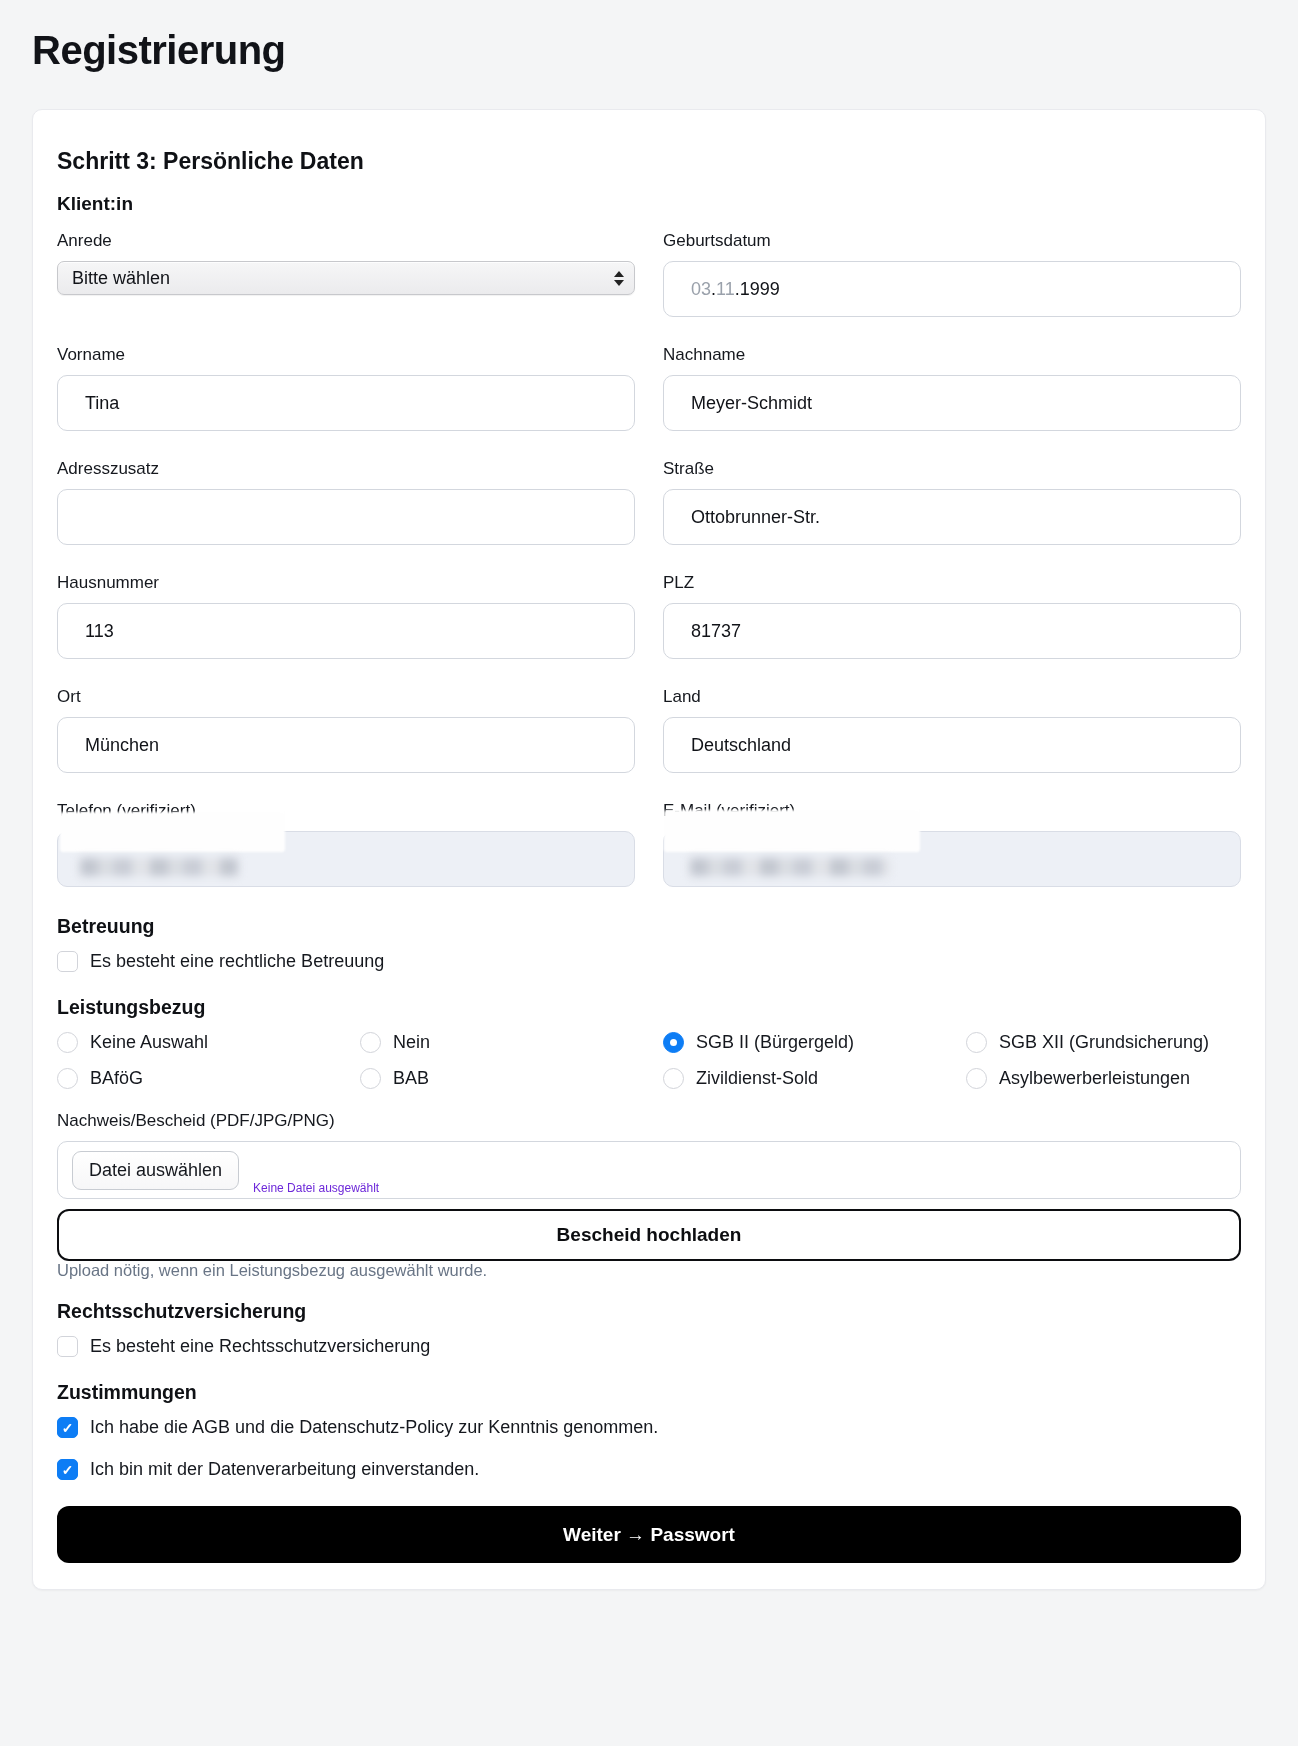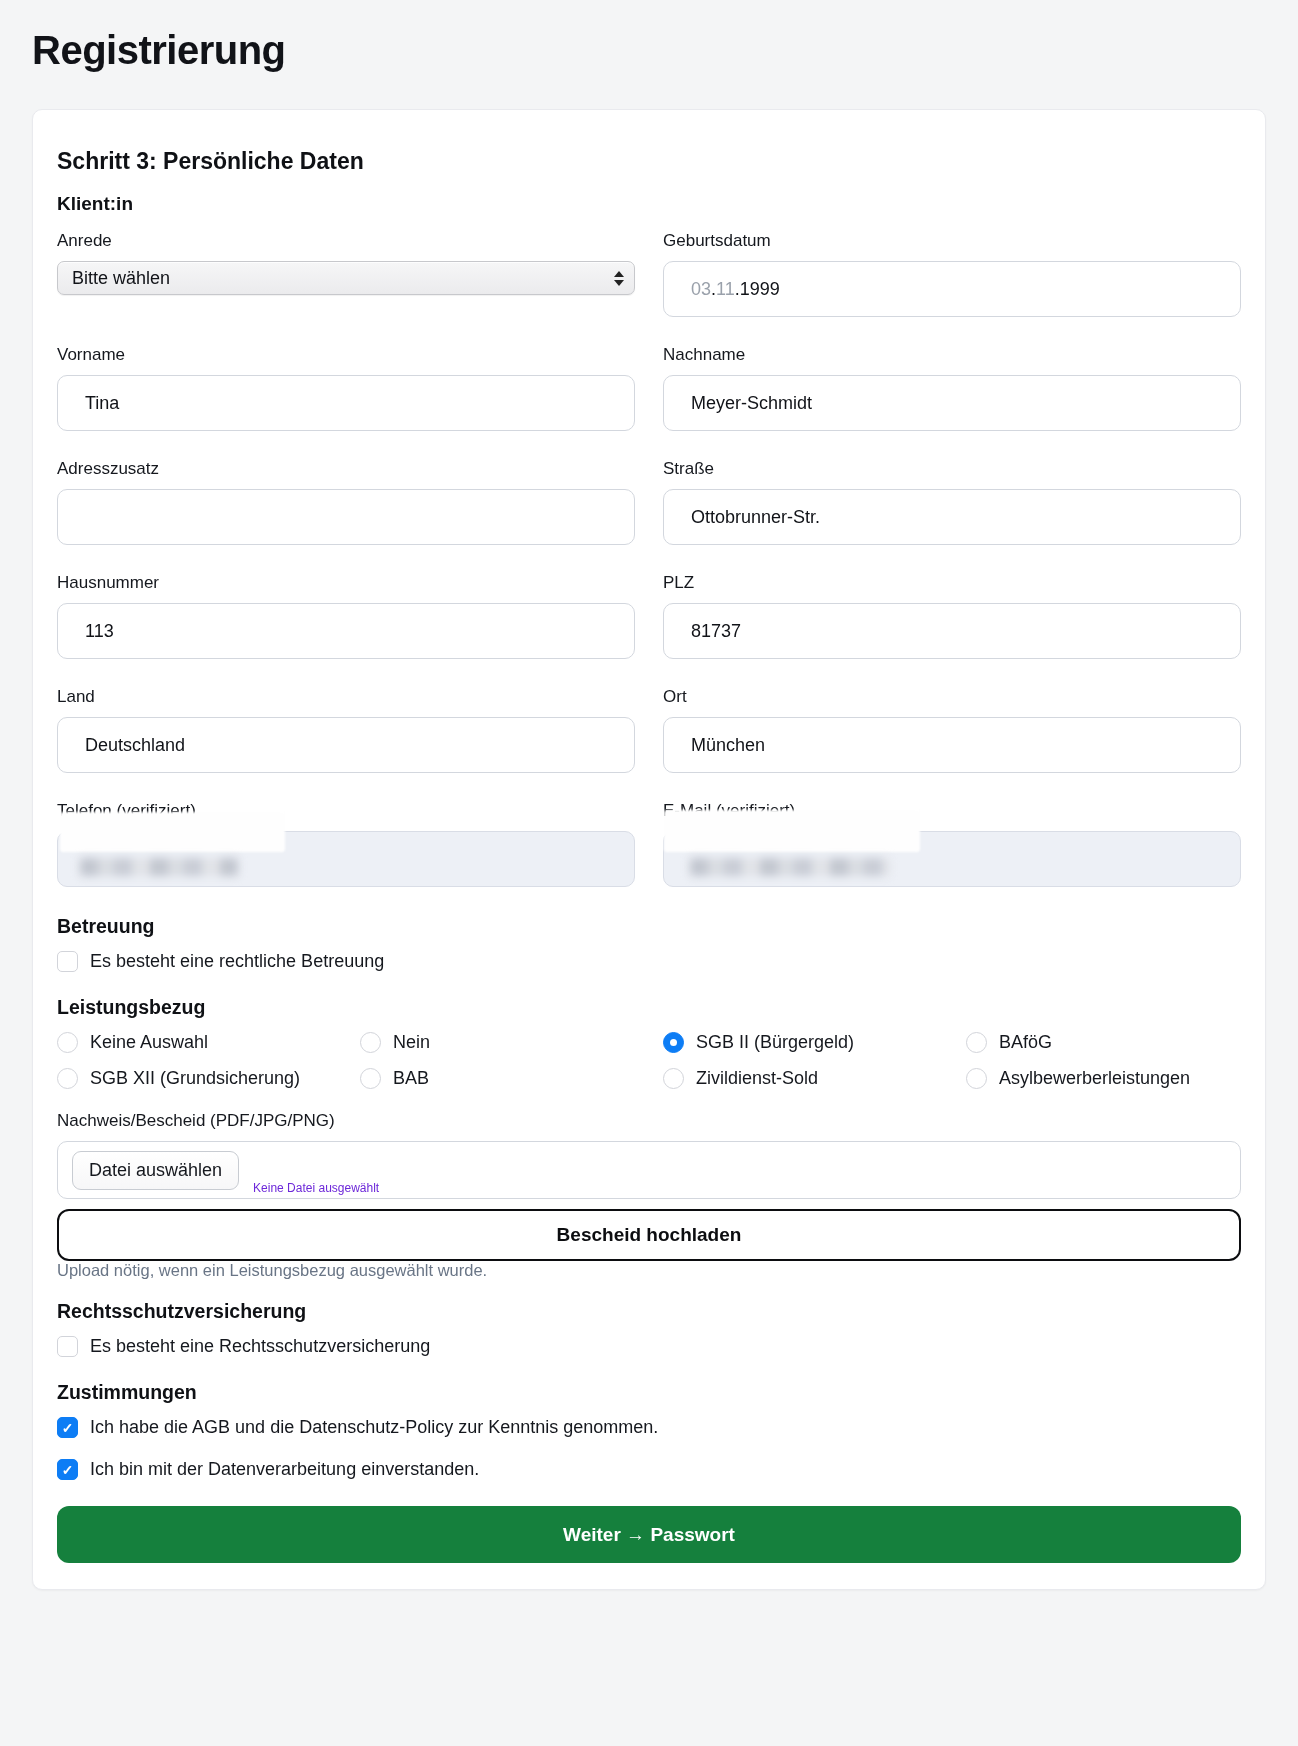--- a/index.html
+++ b/index.html
@@ -163,21 +163,21 @@
     font-weight: 700;
     color: #0c0d10;
     display: flex; align-items: center; justify-content: center;
   }
   .upload-note { font-size: 16.5px; color: #697586; margin-bottom: 20px; }
   .submit-btn {
     width: 100%;
     height: 57px;
     border: none;
     border-radius: 12px;
-    background: #15803d;
+    background: #000000;
     color: #ffffff;
     font-size: 19px;
     font-weight: 700;
     display: flex; align-items: center; justify-content: center;
     margin-top: 6px;
   }
 </style>
 </head>
 <body>
 
@@ -239,26 +239,26 @@
       <div class="text-input">113</div>
     </div>
     <div class="field-wrap">
       <div class="field-label">PLZ</div>
       <div class="text-input">81737</div>
     </div>
   </div>
 
   <div class="grid2">
     <div class="field-wrap">
+      <div class="field-label">Ort</div>
+      <div class="text-input">München</div>
+    </div>
+    <div class="field-wrap">
       <div class="field-label">Land</div>
       <div class="text-input">Deutschland</div>
-    </div>
-    <div class="field-wrap">
-      <div class="field-label">Ort</div>
-      <div class="text-input">München</div>
     </div>
   </div>
 
   <div class="grid2">
     <div class="field-wrap">
       <div class="field-label">Telefon (verifiziert)</div>
       <div class="text-input disabled">
         <div class="blur-patch" style="left:2px; top:-20px; width:225px; height:40px;"></div>
         <div class="blur-bar" style="left:22px; top:26px; width:158px;"></div>
       </div>
@@ -289,25 +289,25 @@
       <span class="option-label">Nein</span>
     </div>
     <div class="radio-row">
       <span class="radio checked">
           <span class="dot"></span>
         </span>
       <span class="option-label">SGB II (Bürgergeld)</span>
     </div>
     <div class="radio-row">
       <span class="radio"></span>
+      <span class="option-label">SGB XII (Grundsicherung)</span>
+    </div>
+    <div class="radio-row">
+      <span class="radio"></span>
       <span class="option-label">BAföG</span>
-    </div>
-    <div class="radio-row">
-      <span class="radio"></span>
-      <span class="option-label">SGB XII (Grundsicherung)</span>
     </div>
     <div class="radio-row">
       <span class="radio"></span>
       <span class="option-label">BAB</span>
     </div>
     <div class="radio-row">
       <span class="radio"></span>
       <span class="option-label">Zivildienst-Sold</span>
     </div>
     <div class="radio-row">

